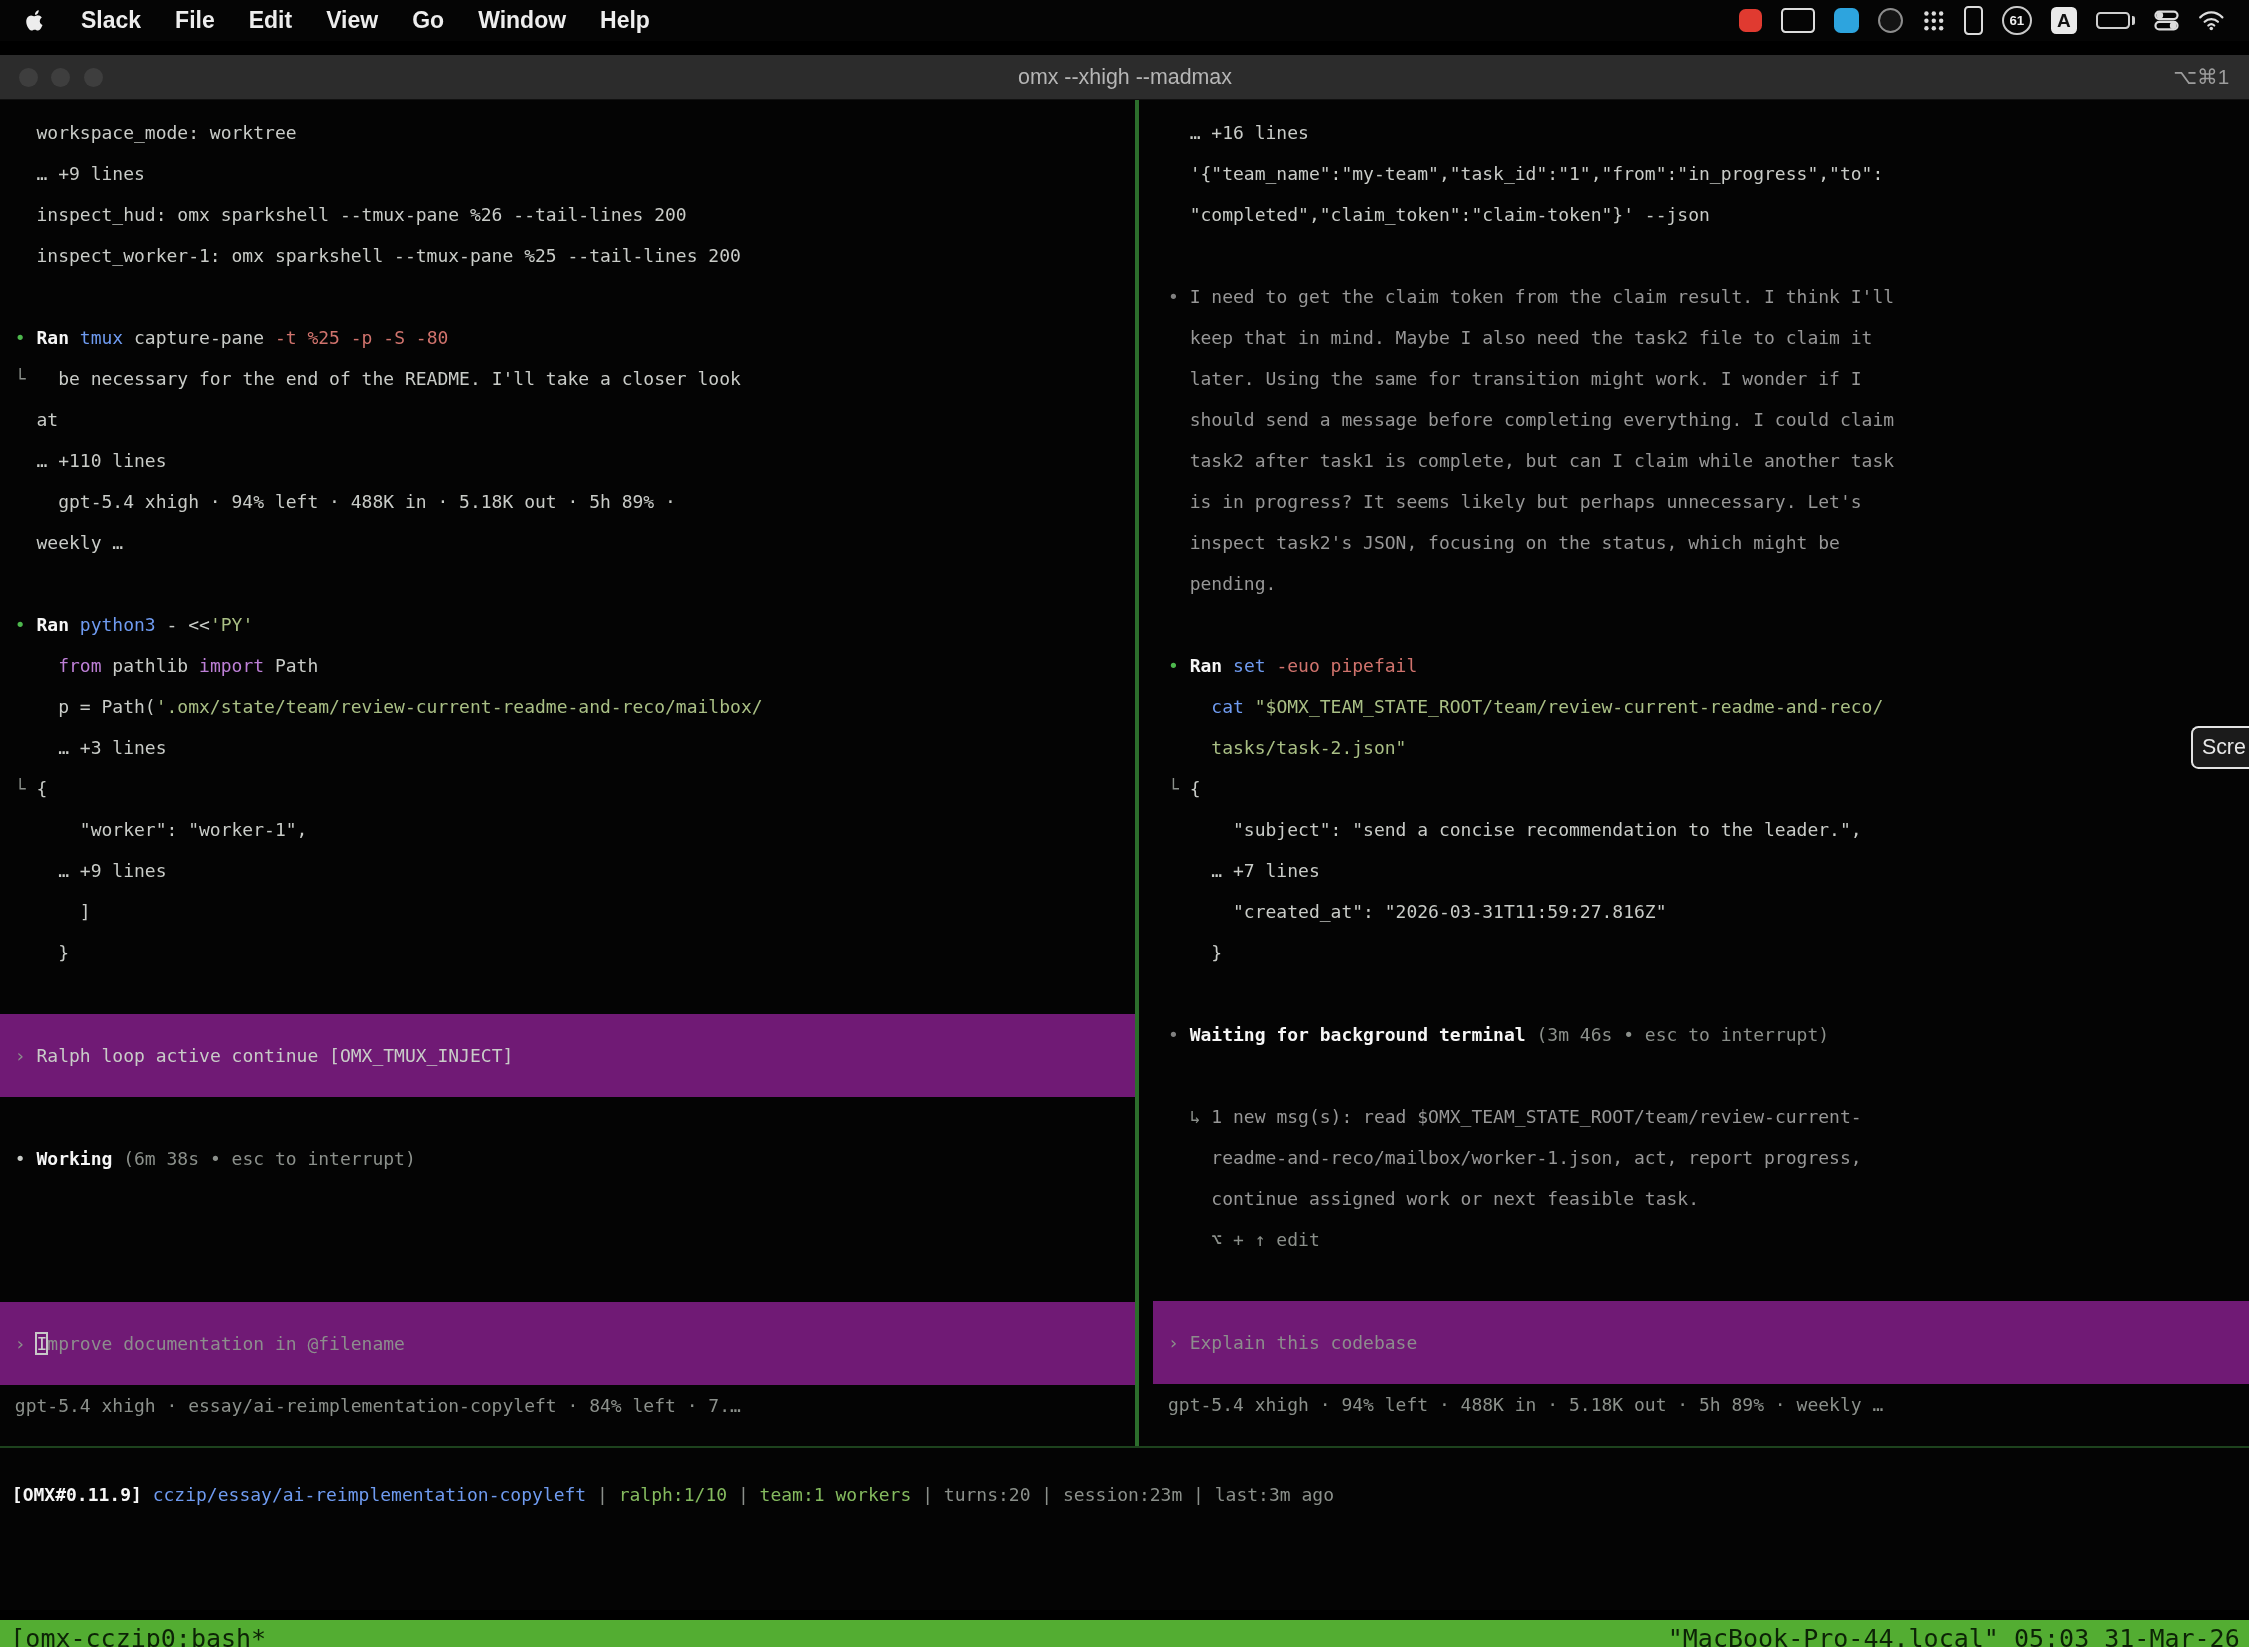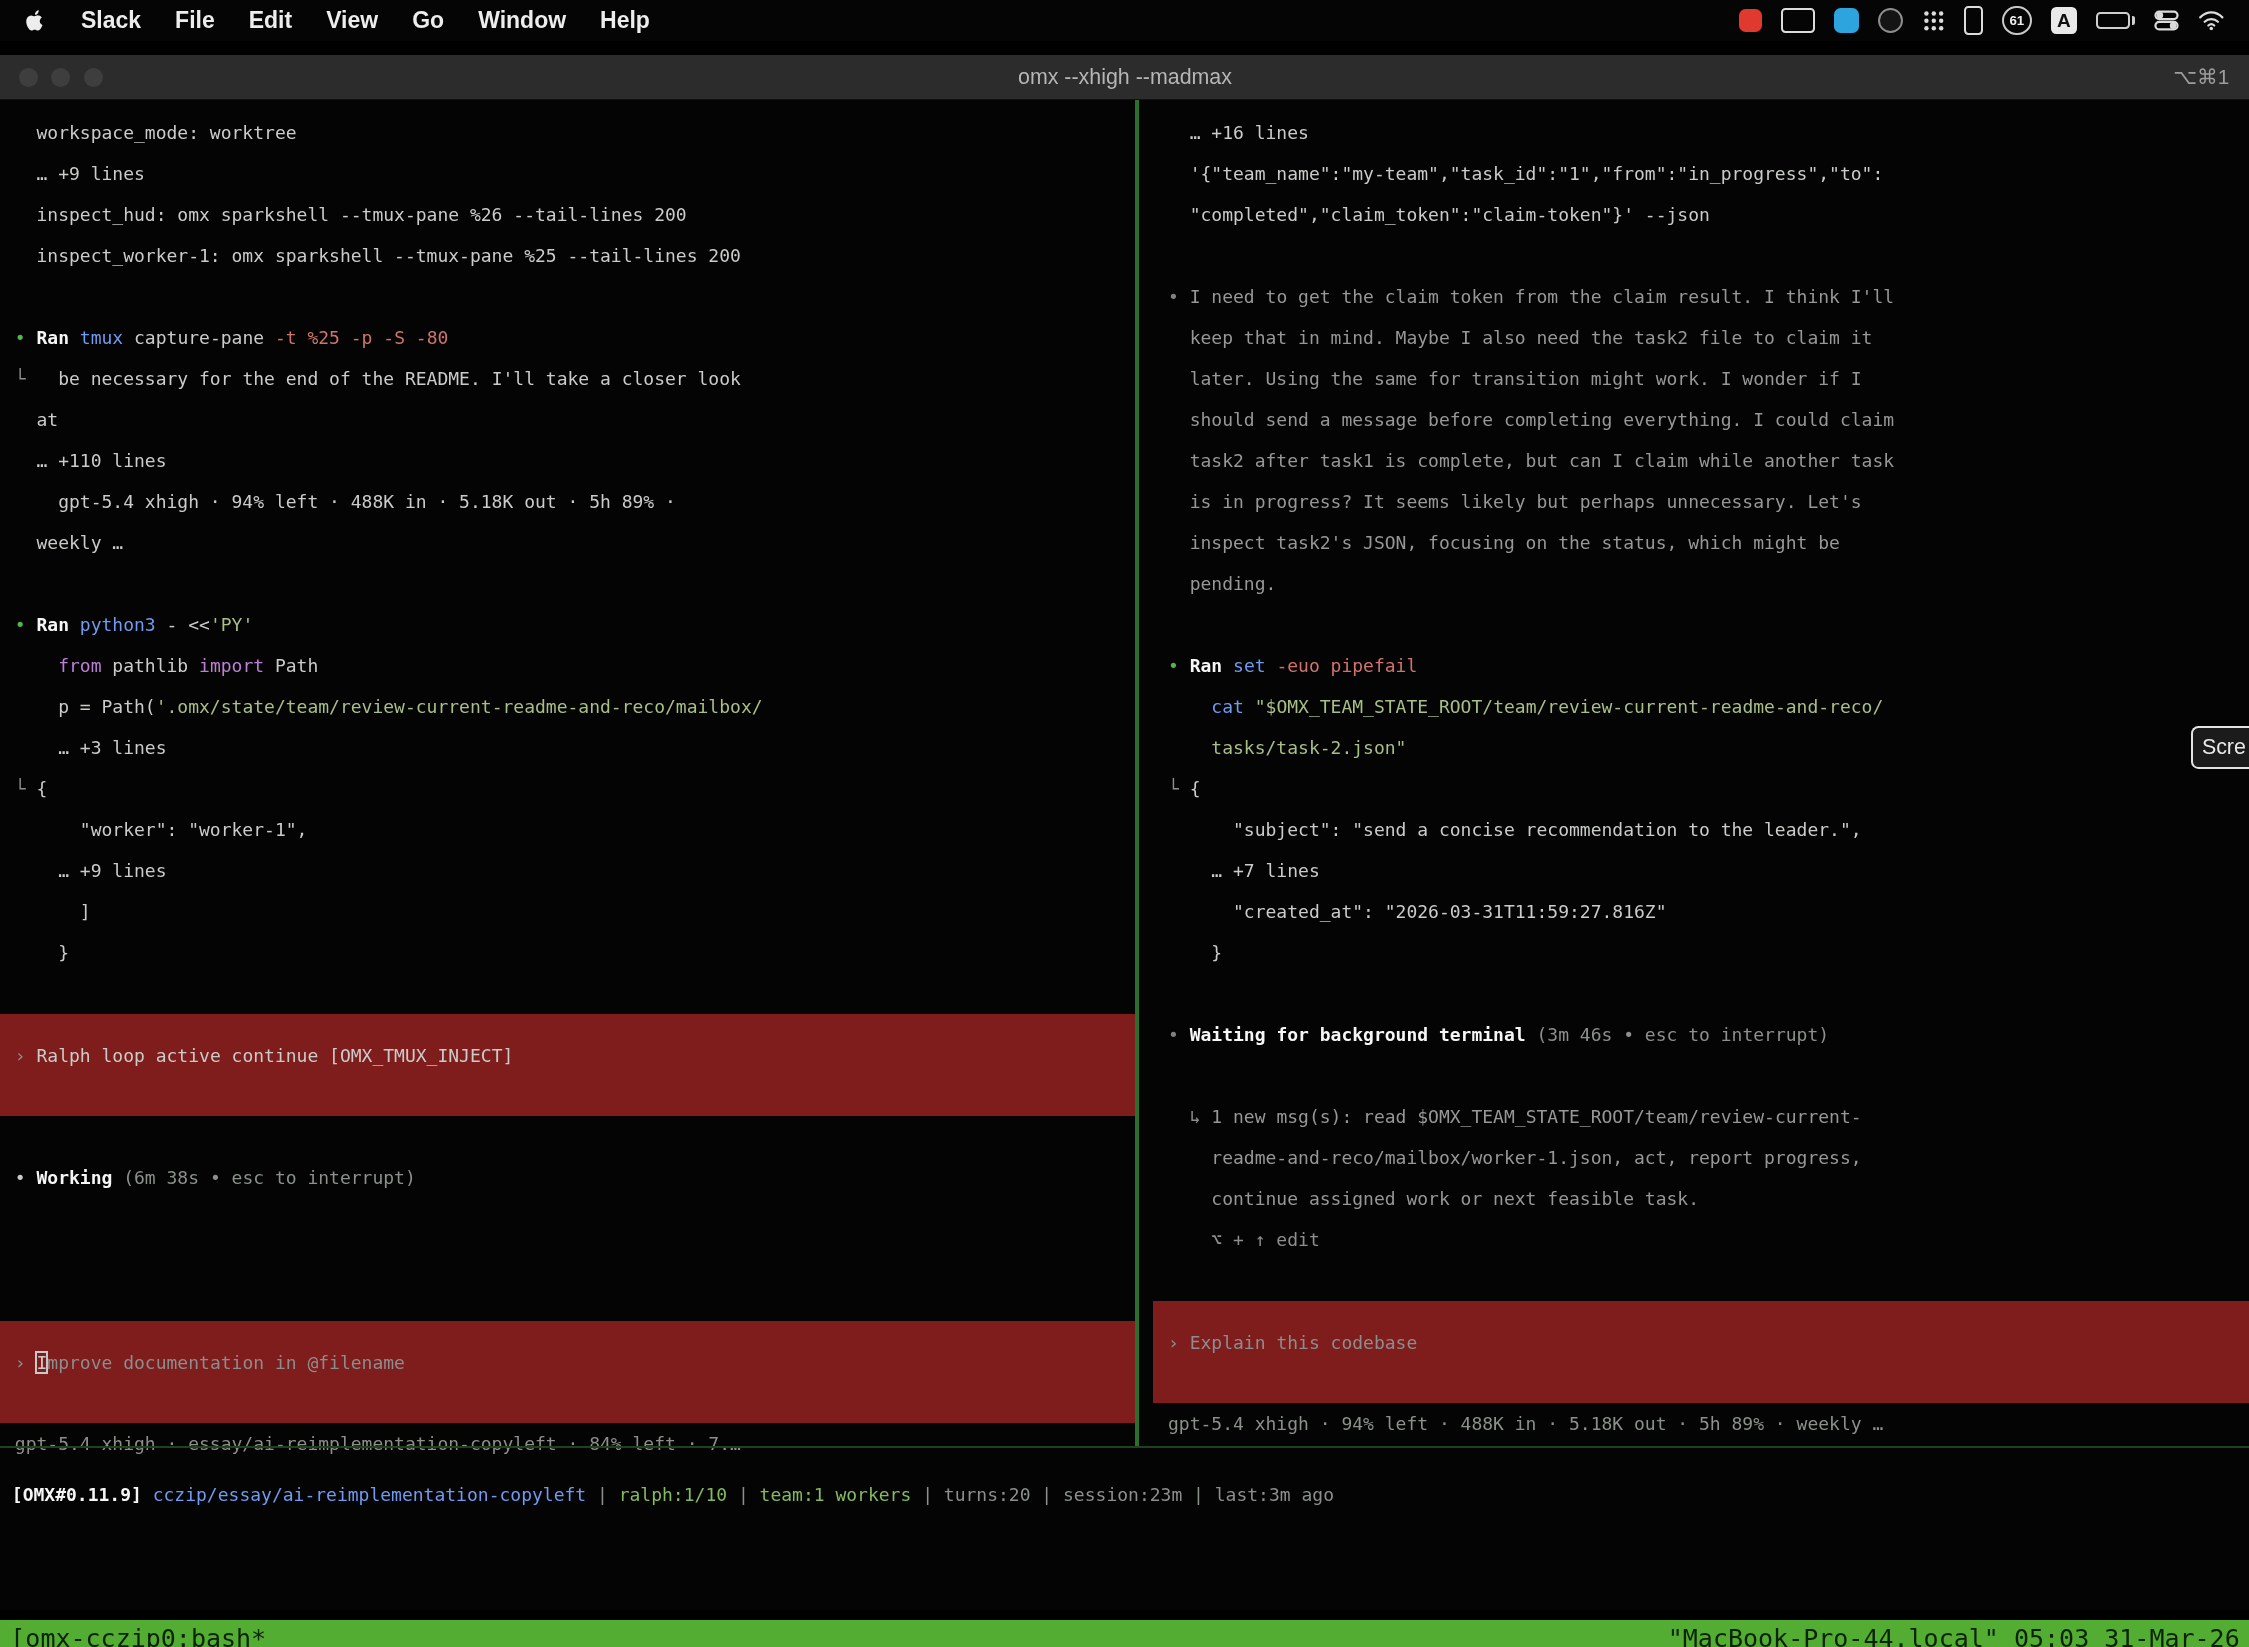--- a/index.html
+++ b/index.html
@@ -43,21 +43,21 @@
   .win-title{margin:0 auto;color:#b6b6b6;font-size:21.4px;}
   .win-shortcut{position:absolute;right:20.7px;color:#9d9d9d;font-size:20.7px;}
   
   .terminal{position:absolute;top:100px;left:0;right:0;bottom:38px;background:#040404;font-size:18px;}
   .pane{position:absolute;top:11.8px;}
   .pane-left{left:0;width:1120px;padding-left:14.8px;}
   .pane-right{left:1140px;right:0;width:1095px;padding-left:28px;}
   .pane-divider{position:absolute;left:1135px;top:0;width:3.7px;height:1346px;background:#2c6e2c;}
   .pane-hborder{position:absolute;left:0;right:0;top:1346px;height:2.2px;background:#1d421d;}
   .tl{height:41px;line-height:41px;white-space:pre;color:#c9ccc8;}
-  .band{height:102px;line-height:83px;background:#7f1d1d;margin-left:-14.8px;padding-left:14.8px;}
+  .band{height:83px;line-height:83px;background:#701a75;margin-left:-14.8px;padding-left:14.8px;}
   .c-fg{color:#c9ccc8;}
   .c-dim{color:#8b908b;}
   .c-b{color:#f6f6f6;font-weight:bold;}
   .c-blu{color:#6f9bf0;}
   .c-red{color:#d0736d;}
   .c-grn{color:#a9bf85;}
   .c-grn2{color:#85bb5f;}
   .c-mag{color:#bd7fd6;}
   .c-it{color:#979797;}
   .c-bul{color:#4db84d;}

